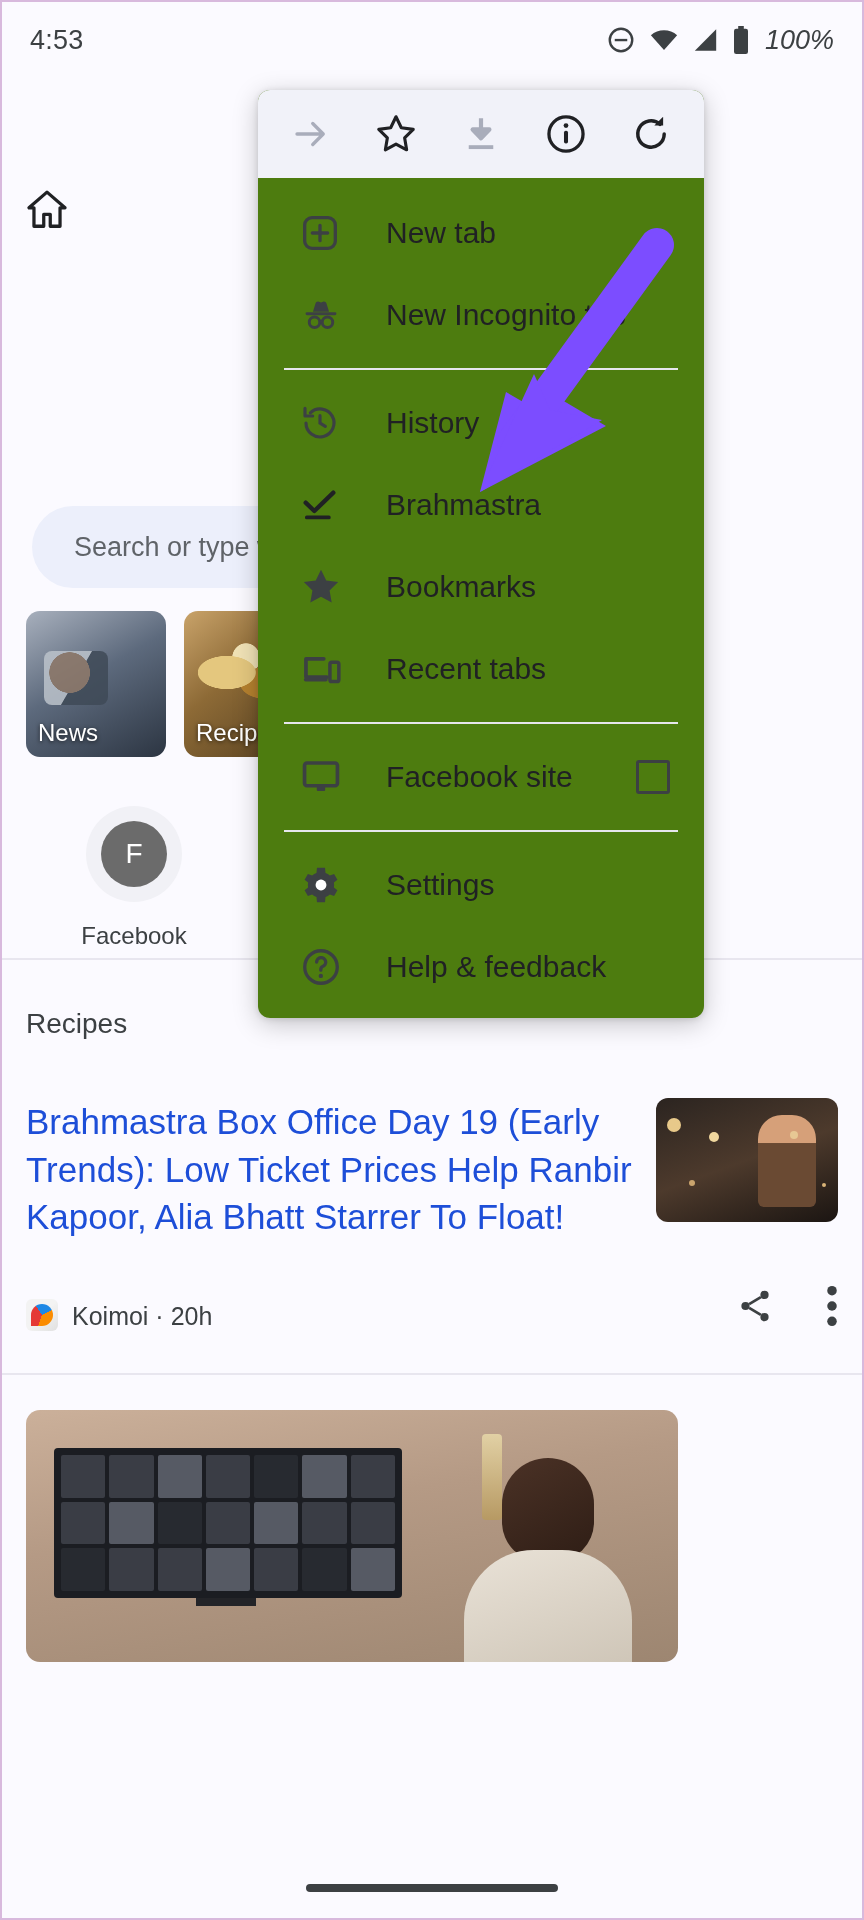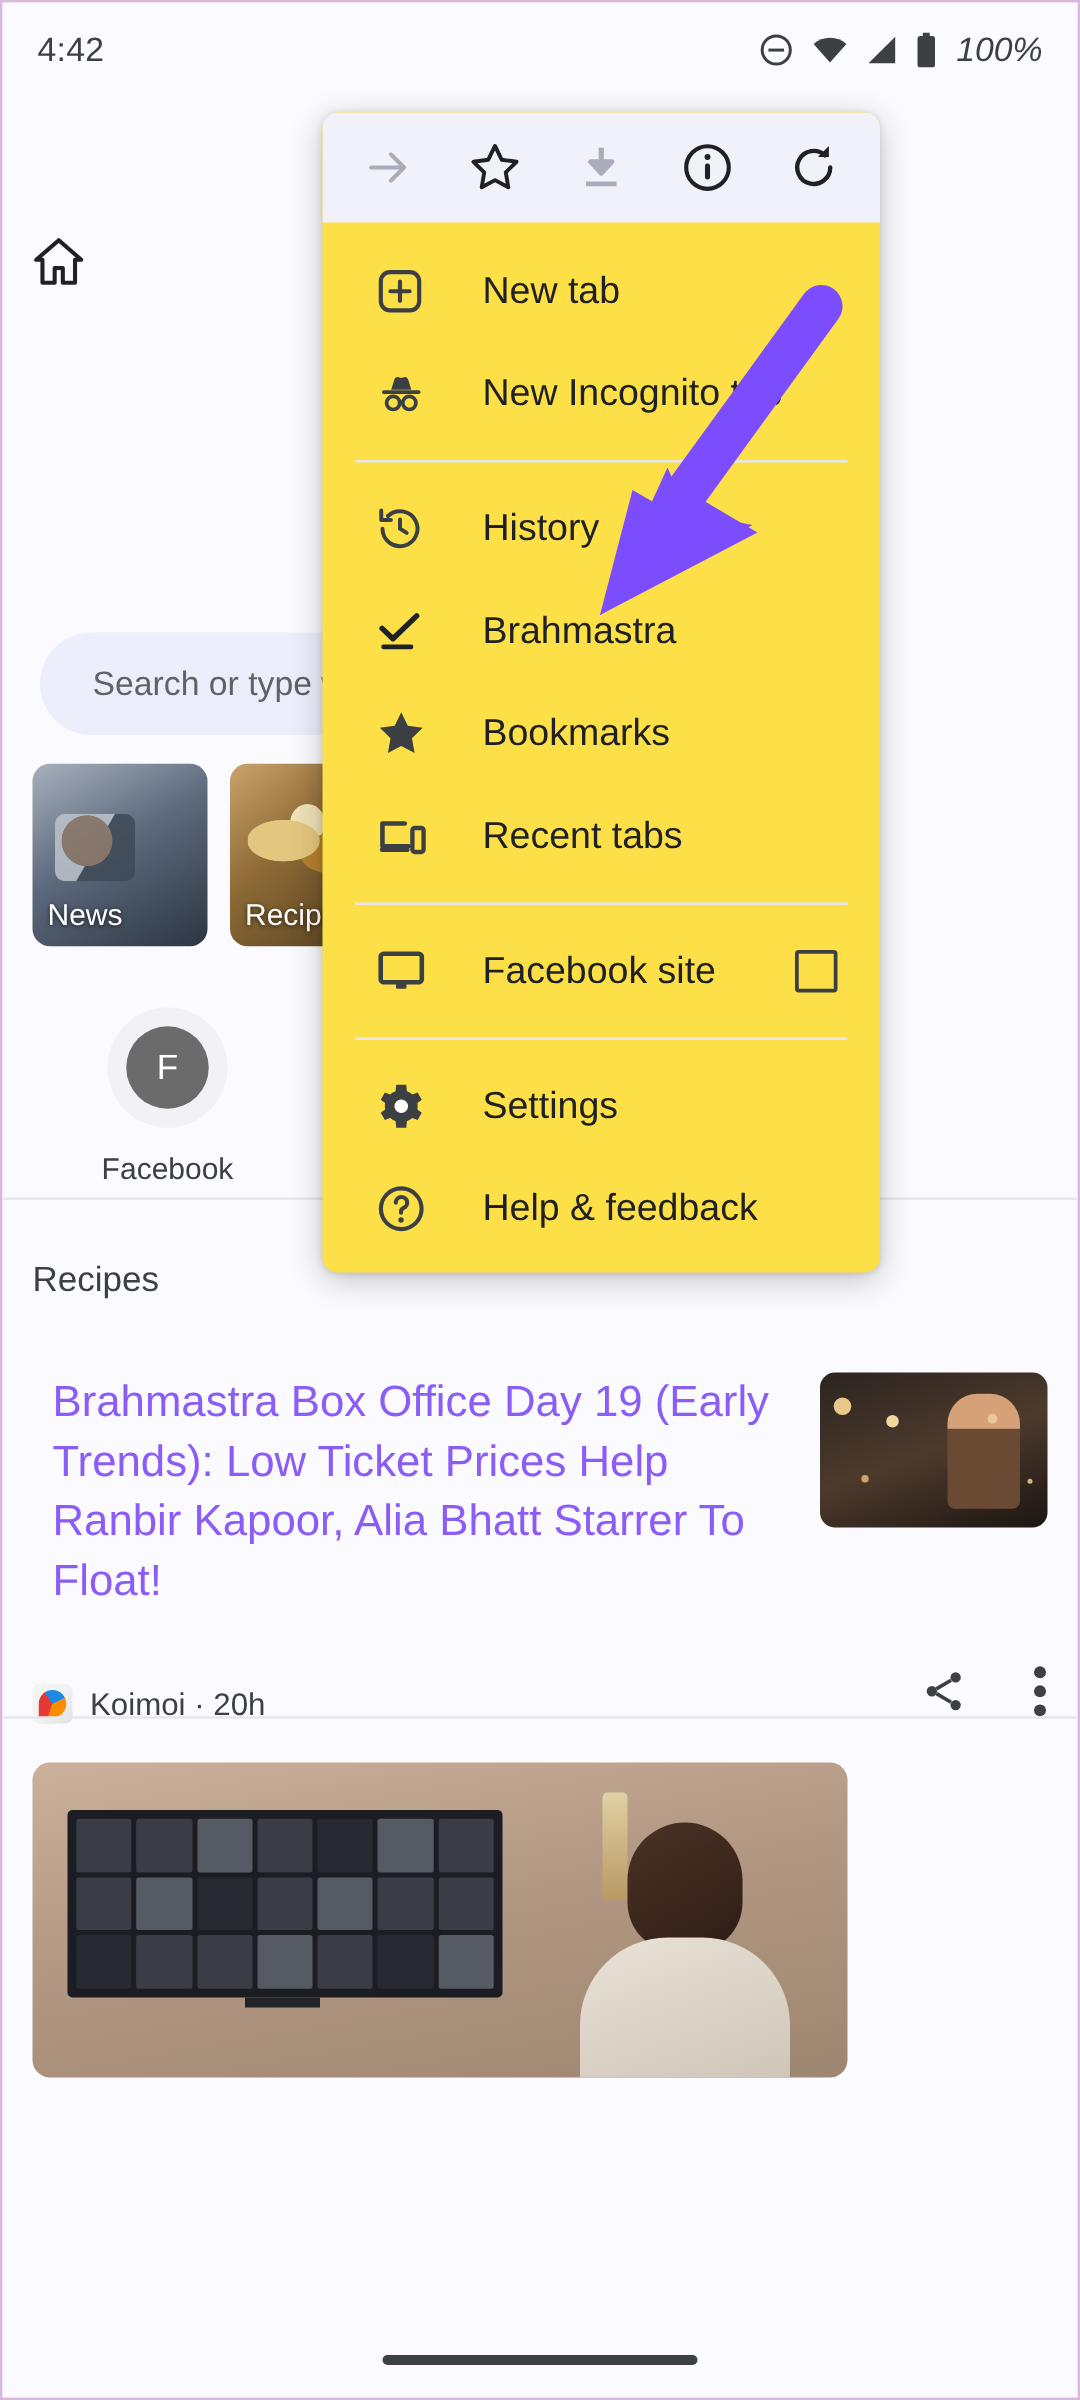--- a/index.html
+++ b/index.html
@@ -95,21 +95,21 @@
   .discover {
     position:absolute; left:24px; top:930px;
     font-size:28px; color:#3c4043;
   }
 
   .article {
     position:absolute; left:24px; top:1020px; right:24px;
   }
   .article-head { display:flex; gap:24px; }
   .article-title {
-    font-size:35px; line-height:1.36; color:#8b5cf6; flex:1; font-weight:400;margin-left:16px;
+    font-size:35px; line-height:1.36; color:#1d4ed8; flex:1; font-weight:400;
   }
   .article-thumb {
     width:182px; height:124px; border-radius:12px; flex:none; overflow:hidden;
     background:linear-gradient(160deg,#2b2420 0%,#4d3a2c 50%,#1b1512 100%);
     position:relative;
   }
   .article-thumb::before{
     content:""; position:absolute; left:56%; top:14%; width:58px;height:92px;
     background:linear-gradient(180deg,#d6a079 0 30%, #6a4a33 31% 100%);
     border-radius:24px 24px 6px 6px;
@@ -173,21 +173,21 @@
   }
 
   .navbar-pill {
     position:absolute; left:50%; transform:translateX(-50%); bottom:26px;
     width:252px; height:8px; border-radius:6px; background:#3c4043;
   }
 
   
   .menu {
     position:absolute; left:256px; top:88px; width:446px;
-    background:#fde047; border-radius:12px;
+    background:#4d7c0f; border-radius:12px;
     box-shadow:0 6px 26px rgba(0,0,0,.22), 0 1px 6px rgba(0,0,0,.12);
     overflow:hidden; z-index:40;
   }
   .menu-toolbar {
     height:88px; background:#f1f2f9;
     display:flex; align-items:center; justify-content:space-between;
     padding:0 26px;
   }
   .tb-btn { width:54px; height:54px; display:flex; align-items:center; justify-content:center; }
 
@@ -206,21 +206,21 @@
 
   
   .annot { position:absolute; left:0; top:0; width:864px; height:1920px; z-index:60; pointer-events:none; }
 </style>
 </head>
 <body>
 
 <div class="screen">
 
   <div class="statusbar">
-    <div class="status-time">4:42</div>
+    <div class="status-time">4:53</div>
     <div class="status-icons">
       <span>
         <svg width="30" height="30" viewBox="0 0 24 24">
             <circle cx="12" cy="12" r="9" fill="none" stroke="#3c4043" stroke-width="1.9"></circle>
             <rect x="7" y="11.1" width="10" height="1.9" fill="#3c4043"></rect>
           </svg>
       </span>
       <span>
         <svg width="30" height="24" viewBox="0 0 24 18">
             <path d="M12 17 1.5 5.2C4.4 2.6 8.1 1.2 12 1.2s7.6 1.4 10.5 4z" fill="#3c4043"></path>

